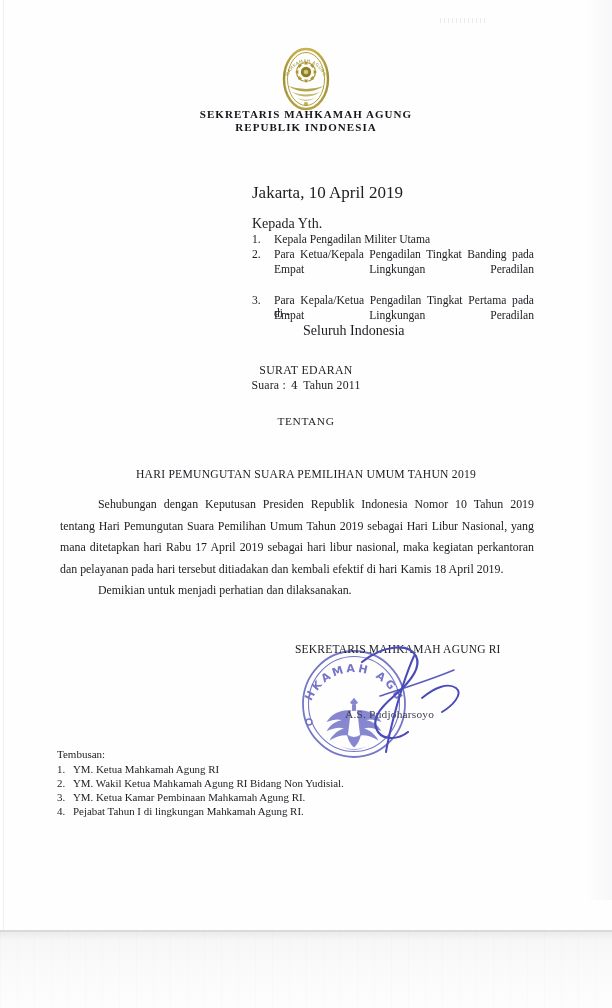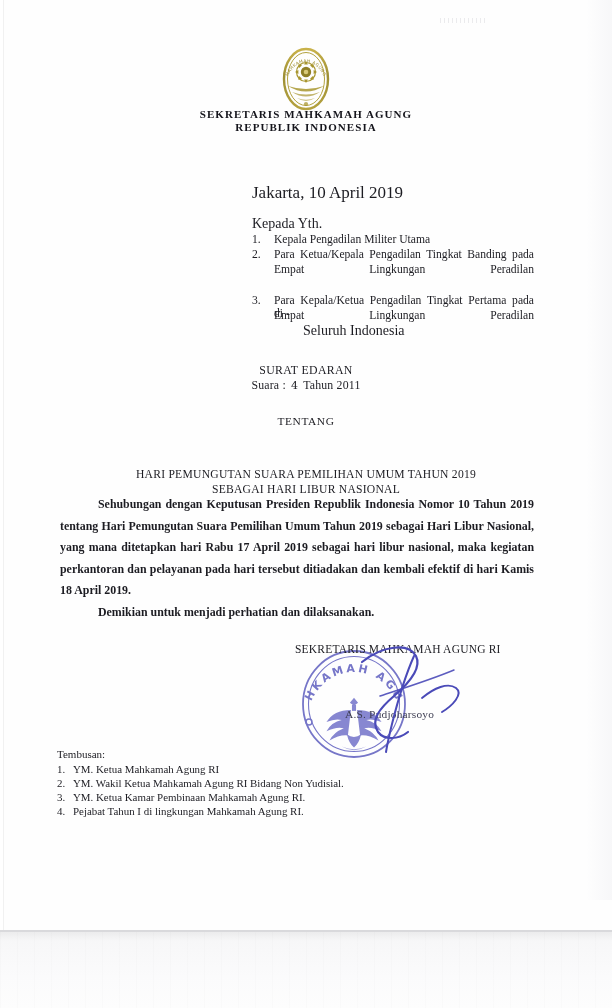--- a/index.html
+++ b/index.html
@@ -172,21 +172,20 @@
 
   
   .body-text {
     position: absolute;
     left: 60px; top: 494px;
     width: 474px;
     font-size: 11.9px;
     line-height: 21.5px;
     text-align: justify;
     text-justify: inter-word;
-    font-weight: bold;
   }
   .body-text p { margin: 0; text-indent: 38px; }
 
   
   .sig-title {
     position: absolute;
     left: 295px; top: 643px;
     font-size: 11.5px;
     letter-spacing: .2px;
     white-space: nowrap;
@@ -308,21 +307,20 @@
 
   <div class="di-line">di -</div>
   <div class="seluruh">Seluruh Indonesia</div>
 
   <div class="se-title">SURAT EDARAN</div>
   <div class="se-nomor"><span>Suara :</span><span class="nomor-value">4</span><span>Tahun 2011</span></div>
 
   <div class="tentang">TENTANG</div>
   <div class="subject">
     <div>HARI PEMUNGUTAN SUARA PEMILIHAN UMUM TAHUN 2019</div>
-    <div>SEBAGAI HARI LIBUR NASIONAL</div>
   </div>
 
   <div class="body-text">
     <p>Sehubungan dengan Keputusan Presiden Republik Indonesia Nomor 10 Tahun 2019 tentang Hari Pemungutan Suara Pemilihan Umum Tahun 2019 sebagai Hari Libur Nasional, yang mana ditetapkan hari Rabu 17 April 2019 sebagai hari libur nasional, maka kegiatan perkantoran dan pelayanan pada hari tersebut ditiadakan dan kembali efektif di hari Kamis 18 April 2019.</p>
     <p>Demikian untuk menjadi perhatian dan dilaksanakan.</p>
   </div>
 
   <div class="sig-title">SEKRETARIS MAHKAMAH AGUNG RI</div>
 
   <div class="stamp">

